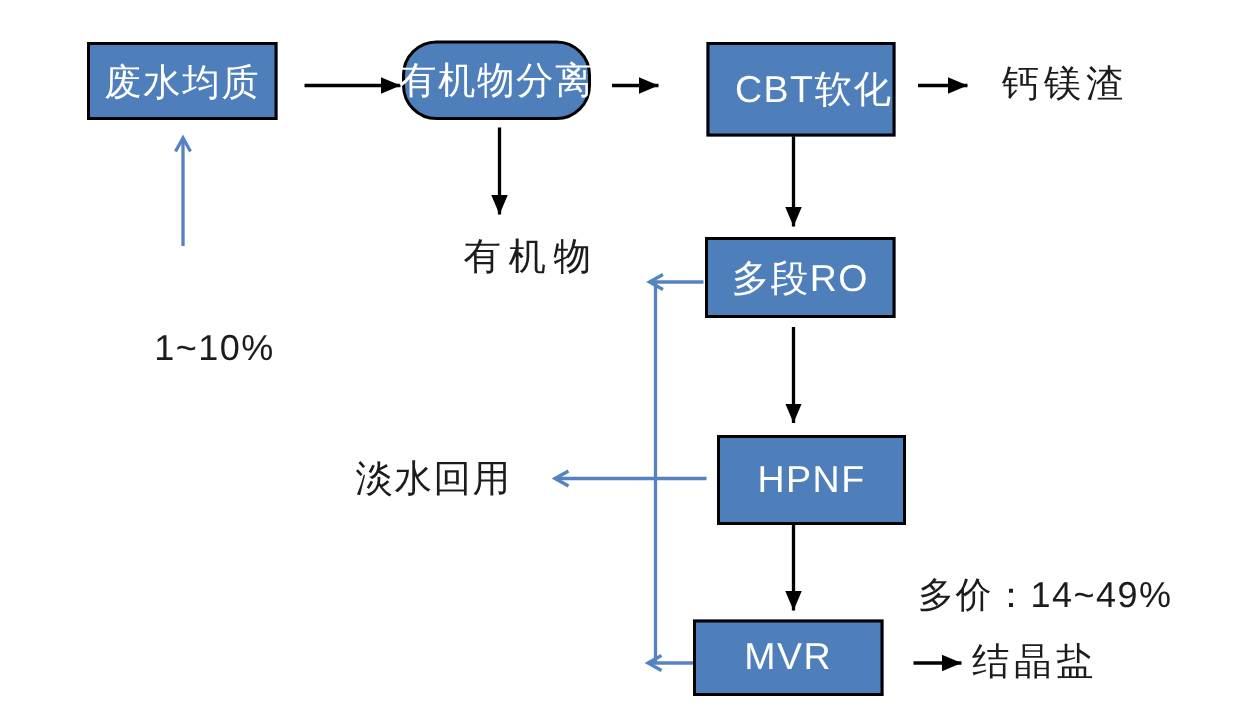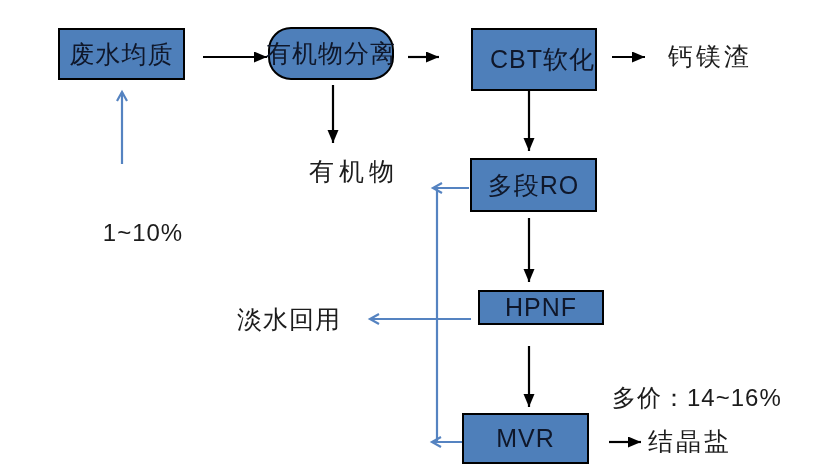--- a/index.html
+++ b/index.html
@@ -5,21 +5,21 @@
   html,body{margin:0;padding:0;background:#fff;}
   .canvas{
     position:relative;width:835px;height:473px;background:#ffffff;
     font-family:"Liberation Sans","DejaVu Sans",sans-serif;overflow:hidden;
   }
   svg.arrow-layer{position:absolute;left:0;top:0;width:835px;height:473px;}
   .node{
     position:absolute;box-sizing:border-box;
     background:#4E7FBA;border:2.5px solid #000000;
     display:flex;align-items:center;justify-content:center;
-    color:#0f172a;font-size:25px;letter-spacing:1px;white-space:nowrap;
+    color:#ffffff;font-size:25px;letter-spacing:1px;white-space:nowrap;
   }
   .lbl{
     position:absolute;transform:translate(-50%,-50%);
     white-space:nowrap;color:#1c1c1c;font-size:24px;line-height:1.1;
   }
   .lbl.anchor-left{transform:translateY(-50%);}
   .sp3{letter-spacing:3px;}
   .sp5{letter-spacing:5px;}
   .sp1{letter-spacing:1px;}
 </style>
@@ -59,27 +59,27 @@
   </div>
   <div class="node" style="left:268px;top:27px;width:126px;height:53px;border-radius:23px;">
     <span>有机物分离</span>
   </div>
   <div class="node" style="left:471px;top:28px;width:126px;height:63px;justify-content:flex-end;">
     <span>CBT软化</span>
   </div>
   <div class="node" style="left:470px;top:158px;width:127px;height:54px;justify-content:center;">
     <span>多段RO</span>
   </div>
-  <div class="node" style="left:478px;top:290px;width:126px;height:35px;">
+  <div class="node" style="left:478px;top:290px;width:126px;height:60px;">
     <span>HPNF</span>
   </div>
   <div class="node" style="left:462px;top:413px;width:127px;height:51px;">
     <span>MVR</span>
   </div>
 
   <div class="lbl sp1" style="left:143px;top:233px;">1~10%</div>
   <div class="lbl sp5" style="left:354px;top:172px;font-size:25px;">有机物</div>
   <div class="lbl sp3" style="left:710px;top:57px;font-size:25px;">钙镁渣</div>
   <div class="lbl sp1" style="left:289px;top:320px;font-size:25px;">淡水回用</div>
-  <div class="lbl anchor-left sp1" style="left:612px;top:398px;">多价：14~16%</div>
+  <div class="lbl anchor-left sp1" style="left:612px;top:398px;">多价：14~49%</div>
   <div class="lbl sp3" style="left:690px;top:442px;font-size:25px;">结晶盐</div>
 
 </div>
 
 </body></html>

